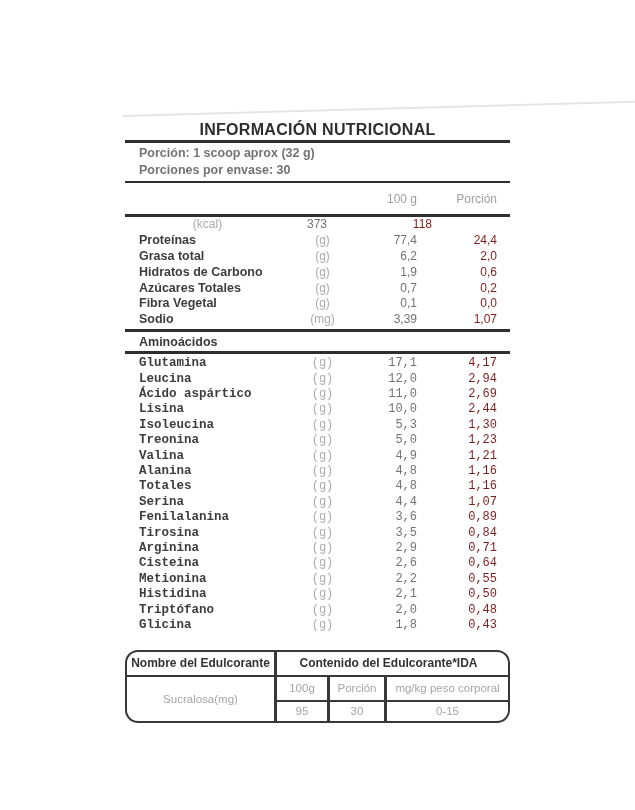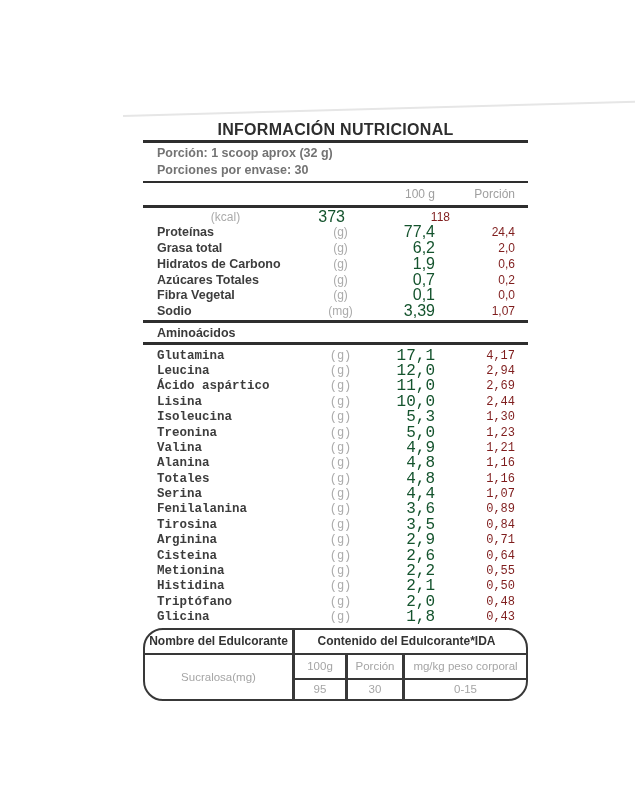--- a/index.html
+++ b/index.html
@@ -1,45 +1,45 @@
 <!DOCTYPE html>
 <html><head>
 <meta charset="utf-8">
 <style>
   html,body{margin:0;padding:0;background:#ffffff;}
   body{width:635px;height:810px;position:relative;font-family:"Liberation Sans",sans-serif;overflow:hidden;}
 
   .scan-edge{position:absolute;left:123px;top:115px;width:514px;height:2px;background:#e6e6e6;
     transform:rotate(-1.6deg);transform-origin:left top;}
 
-  .label-wrap{position:absolute;left:143px;top:114px;width:385px;}
+  .label-wrap{position:absolute;left:125px;top:114px;width:385px;}
 
   .title{font-size:16px;font-weight:700;color:#2e2e2e;text-align:center;letter-spacing:.3px;
     padding-top:5px;height:21px;line-height:21px;}
   .rule-thick{height:3px;background:#2e2e2e;}
   .rule-med{height:2.5px;background:#2e2e2e;}
   .rule-thin{height:2px;background:#2e2e2e;}
 
   .serving{font-size:12.5px;font-weight:700;color:#737373;padding-left:14px;line-height:17px;height:17px;}
   .serving-block{padding:2px 0 2px 0;}
 
   .grid-row{display:grid;grid-template-columns:165px 65px 90px 65px;align-items:center;}
-  .col-head{height:22px;}
+  .col-head{height:31px;}
   .col-head span{font-size:12px;color:#9f9f9f;}
   .cell-label{font-size:12.5px;font-weight:700;color:#3d3d3d;padding-left:14px;white-space:nowrap;}
   .cell-unit{font-size:12px;color:#ababab;text-align:center;}
-  .cell-100{font-size:16px;color:#14532d;text-align:right;padding-right:28px;}
+  .cell-100{font-size:12px;color:#737373;text-align:right;padding-right:28px;}
   .cell-por{font-size:12px;color:#7f1d1d;text-align:right;padding-right:13px;}
 
   .main-row{height:15.8px;}
   .amino-row{height:15.4px;}
 
   .section-head{font-size:12.5px;font-weight:700;color:#3a3a3a;padding-left:14px;height:17px;line-height:17px;margin-top:2px;}
 
-  .sweet-box{margin-top:4px;border:2.5px solid #383838;border-radius:20px;overflow:hidden;
+  .sweet-box{margin-top:17px;border:2.5px solid #383838;border-radius:13px;overflow:hidden;
     display:grid;grid-template-columns:150px 53px 57px 1fr;grid-template-rows:25px 25px 19px;
     background:#ffffff;}
   .sweet-box .b-right{border-right:3px solid #383838;}
   .sweet-box .b-bottom{border-bottom:2.5px solid #383838;}
   .sb-cell{display:flex;align-items:center;justify-content:center;box-sizing:border-box;}
   .sb-header{font-size:12px;font-weight:700;color:#333333;}
   .sb-header-right{grid-column:2 / 5;display:flex;align-items:center;justify-content:center;
     padding:0 18px 0 10px;box-sizing:border-box;}
   .sb-gray{font-size:11.5px;color:#a5a5a5;}
   .sb-name{grid-column:1;grid-row:2 / 4;}

